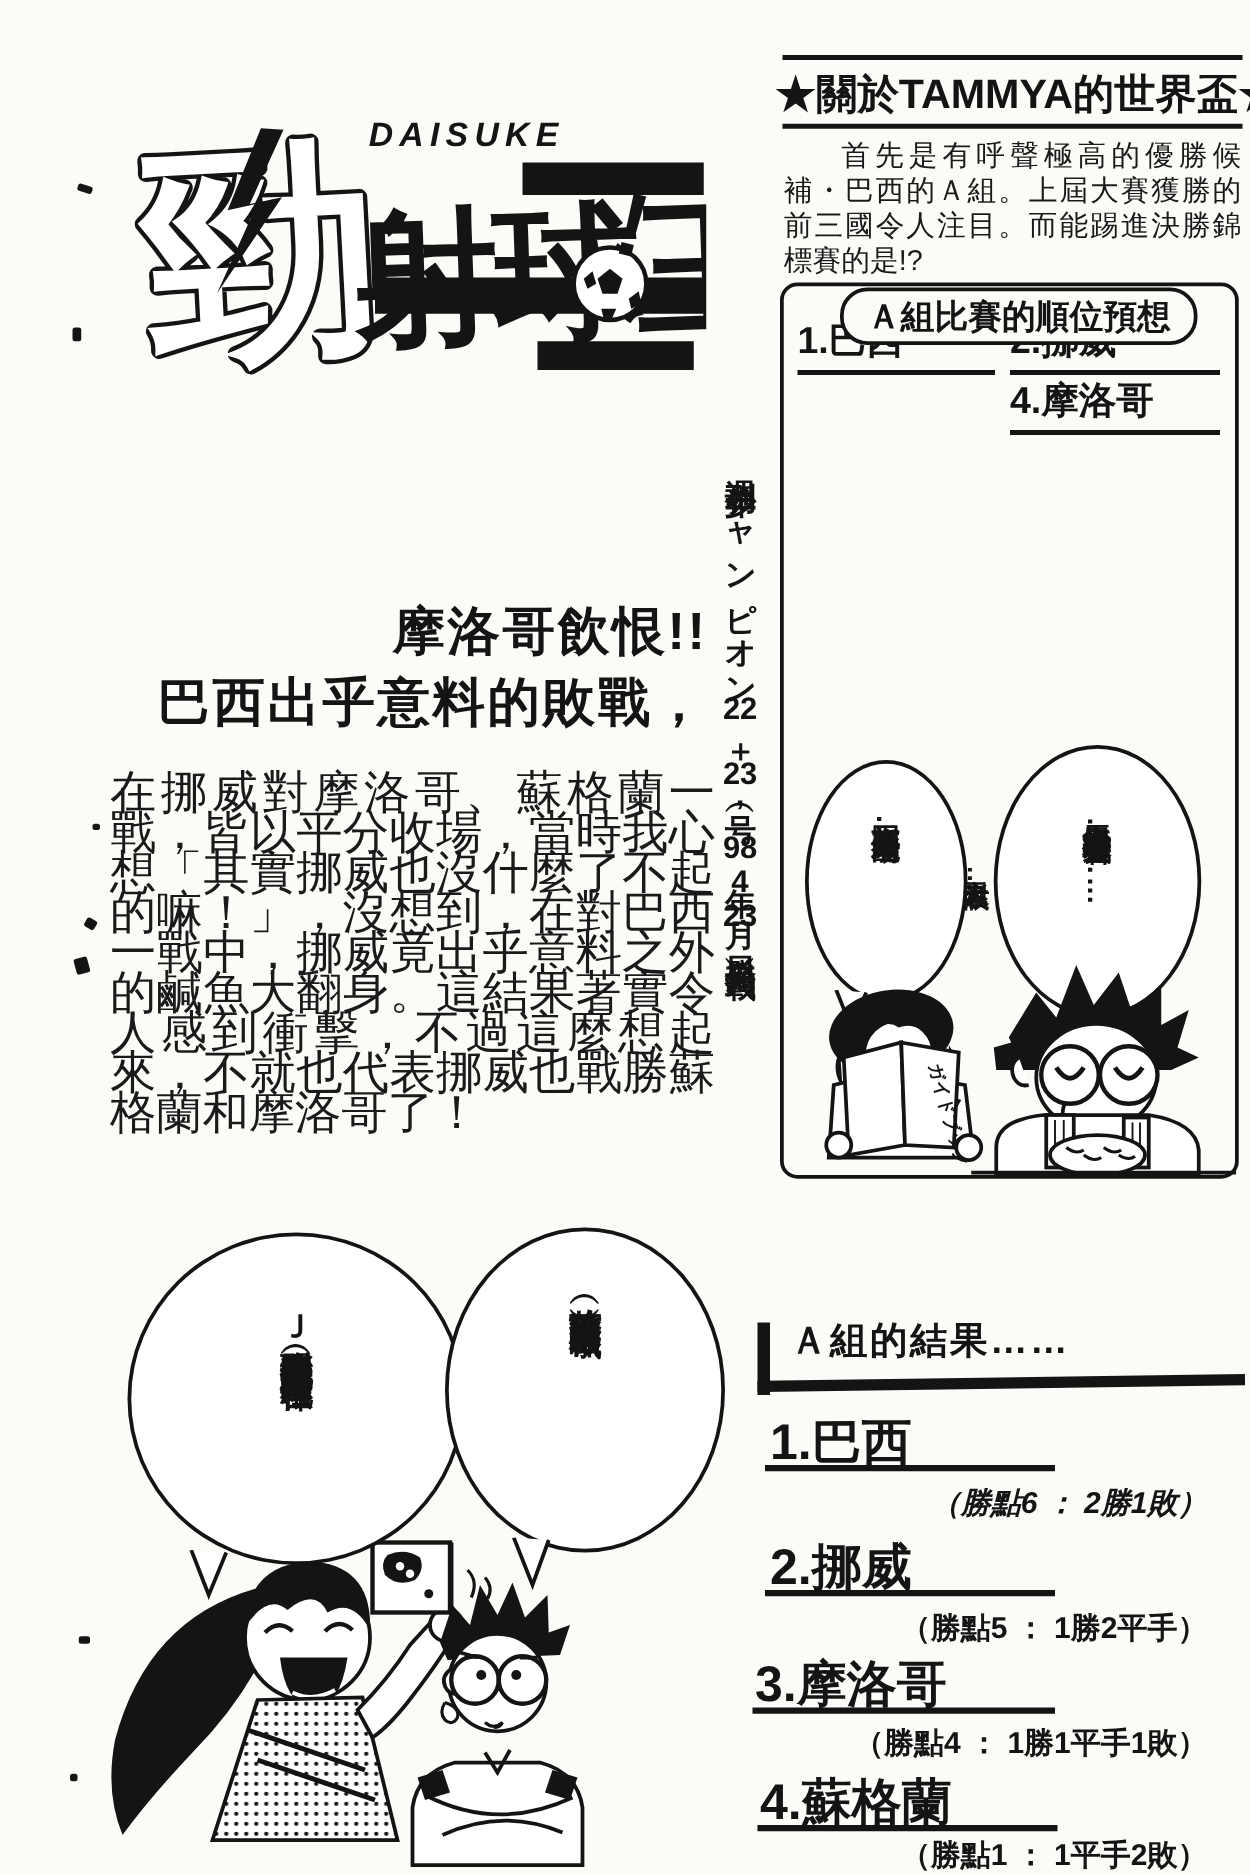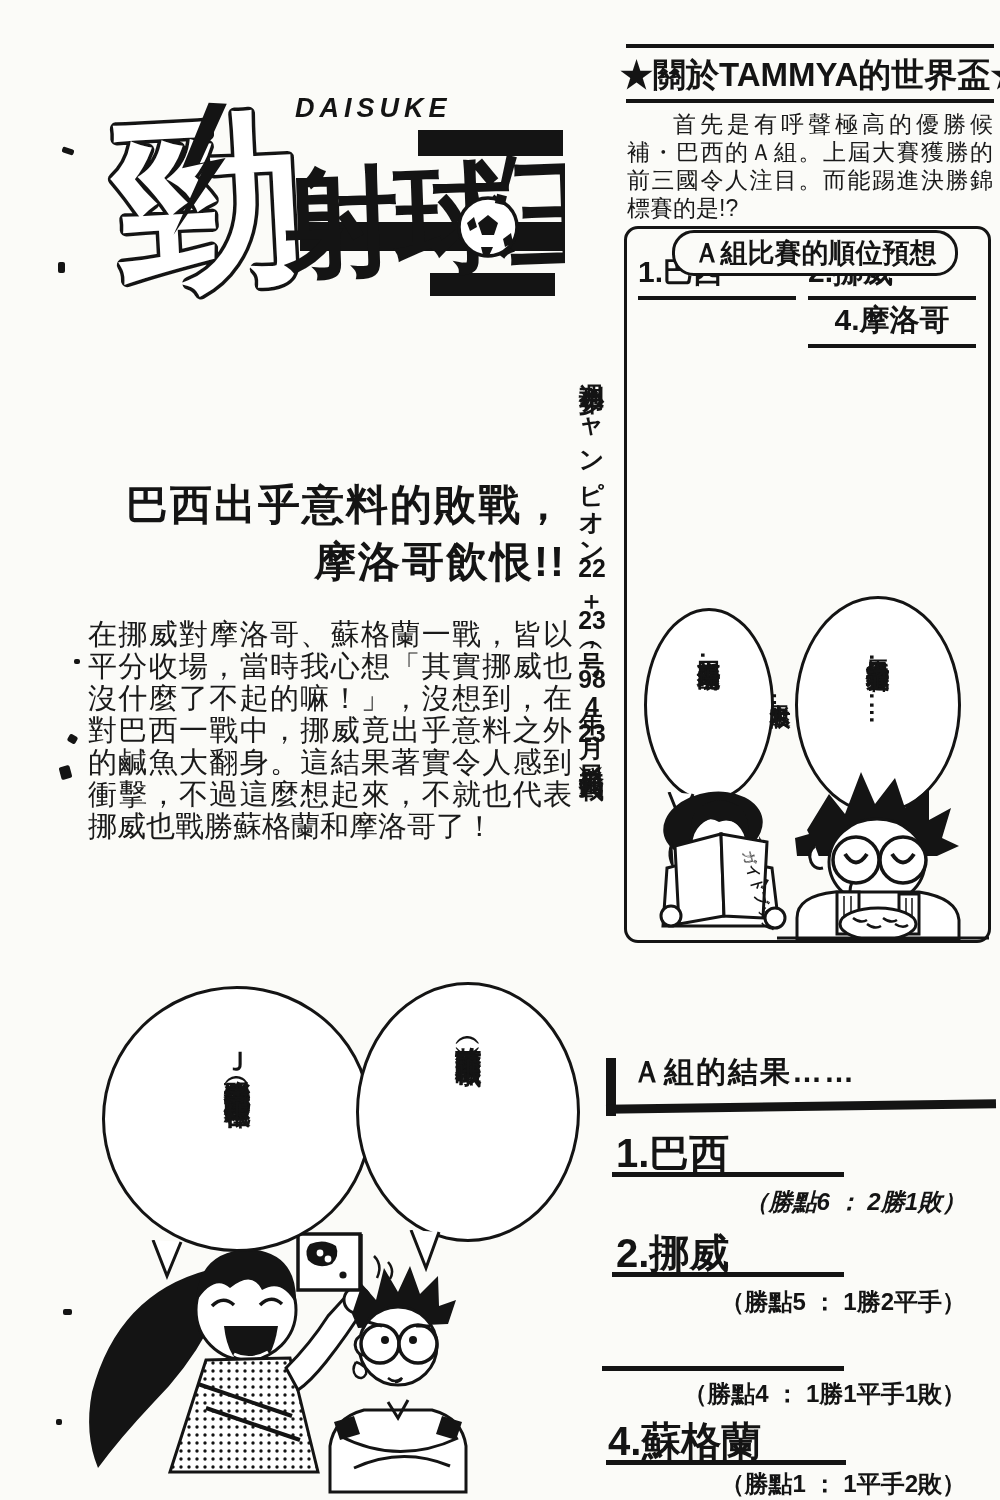--- a/index.html
+++ b/index.html
@@ -110,21 +110,21 @@
   <div class="pill" style="left:672px;top:202px;width:280px;height:40px;font-size:27px;line-height:40px;margin-top:28px;">
     <span>Ａ組比賽的順位預想</span>
   </div>
 
   <div class="pred-cell" style="left:638px;top:252px;width:158px;">
     <span>1.</span><span>巴西</span>
   </div>
   <div class="pred-cell" style="left:808px;top:252px;width:168px;">
     <span>2.</span><span>挪威</span>
   </div>
-  <div class="pred-cell" style="left:808px;top:300px;width:168px;text-align:center;">
+  <div class="pred-cell" style="left:808px;top:300px;width:168px;">
     <span>4.</span><span>摩洛哥</span>
   </div>
 
 
   <div class="bubble" style="left:644px;top:608px;width:124px;height:188px;">
     <div class="vtext" style="height:126px;font-size:23px;line-height:1.5;">因為受傷而不能出場…</div>
   </div>
   <div class="bubble" style="left:795px;top:596px;width:160px;height:212px;">
     <div class="vtext" style="height:128px;font-size:23px;line-height:1.5;">馬卡里斯達的球賽我看過了………</div>
   </div>
@@ -173,25 +173,25 @@
       <path d="M206,150 q8,6 14,2 M220,156 q8,6 14,2 M236,150 q8,6 14,2 M248,156 q8,5 13,1" fill="none" stroke="#141414" stroke-width="2.5"></path>
       <line x1="130" y1="170" x2="342" y2="170" stroke="#141414" stroke-width="3"></line>
     </g>
   </svg>
 
   <div class="spine" style="left:576px;top:364px;height:578px;font-size:25px;">
     <span>週刊少年チャンピオン</span><span class="tcy">22</span><span>＋</span><span class="tcy">23</span><span>号（’</span><span class="tcy">98</span><span>年</span><span class="tcy">4</span><span>月</span><span class="tcy">23</span><span>日発売）掲載</span>
   </div>
 
   <div class="headline" style="left:88px;top:476px;width:478px;">
+    <div>摩洛哥飲恨!!</div>
     <div>巴西出乎意料的敗戰，</div>
-    <div>摩洛哥飲恨!!</div>
-  </div>
-
-  <div class="para" style="left:88px;top:618px;width:484px;font-size:29px;line-height:32px;font-weight:500;">在挪威對摩洛哥、蘇格蘭一戰，皆以平分收場，當時我心想「其實挪威也沒什麼了不起的嘛！」，沒想到，在對巴西一戰中，挪威竟出乎意料之外的鹹魚大翻身。這結果著實令人感到衝擊，不過這麼想起來，不就也代表挪威也戰勝蘇格蘭和摩洛哥了！</div>
+  </div>
+
+  <div class="para" style="left:88px;top:618px;width:484px;font-size:37px;line-height:32px;font-weight:500;">在挪威對摩洛哥、蘇格蘭一戰，皆以平分收場，當時我心想「其實挪威也沒什麼了不起的嘛！」，沒想到，在對巴西一戰中，挪威竟出乎意料之外的鹹魚大翻身。這結果著實令人感到衝擊，不過這麼想起來，不就也代表挪威也戰勝蘇格蘭和摩洛哥了！</div>
 
   <div class="bubble" style="left:102px;top:986px;width:264px;height:260px;">
     <div class="vtext" style="height:172px;font-size:26px;line-height:1.45;">Ｊ聯盟的代表托恩卡（巴西）和珊拜歐（巴西）也很棒！</div>
   </div>
   <div class="bubble" style="left:356px;top:982px;width:218px;height:254px;">
     <div class="vtext" style="height:172px;font-size:26px;line-height:1.45;">哈茲（摩洛哥）的頭頂射門很棒哦！</div>
   </div>
   <svg class="tail" style="left:150px;top:1240px;" width="34" height="40" viewBox="0 0 34 40">
     <path d="M3,0 L17,36 L31,2" fill="#ffffff" stroke="#141414" stroke-width="3"></path>
   </svg>
@@ -254,20 +254,21 @@
   <div class="res-head" style="left:632px;top:1052px;">Ａ組的結果……</div>
 
   <div class="res-name" style="left:616px;top:1126px;">1.巴西</div>
   <div class="res-line" style="left:612px;top:1172px;width:232px;"></div>
   <div class="res-stats" style="left:608px;top:1186px;width:358px;font-style:italic;">（勝點6 ： 2勝1敗）</div>
 
   <div class="res-name" style="left:616px;top:1226px;">2.挪威</div>
   <div class="res-line" style="left:612px;top:1272px;width:232px;"></div>
   <div class="res-stats" style="left:608px;top:1286px;width:358px;">（勝點5 ： 1勝2平手）</div>
 
+  <div class="res-name" style="left:604px;top:1320px;">3.摩洛哥</div>
   <div class="res-line" style="left:602px;top:1366px;width:242px;"></div>
   <div class="res-stats" style="left:600px;top:1378px;width:366px;">（勝點4 ： 1勝1平手1敗）</div>
 
   <div class="res-name" style="left:608px;top:1414px;">4.蘇格蘭</div>
   <div class="res-line" style="left:606px;top:1460px;width:240px;"></div>
   <div class="res-stats" style="left:604px;top:1468px;width:362px;">（勝點1 ： 1平手2敗）</div>
 
 </div>
 
 </body></html>

